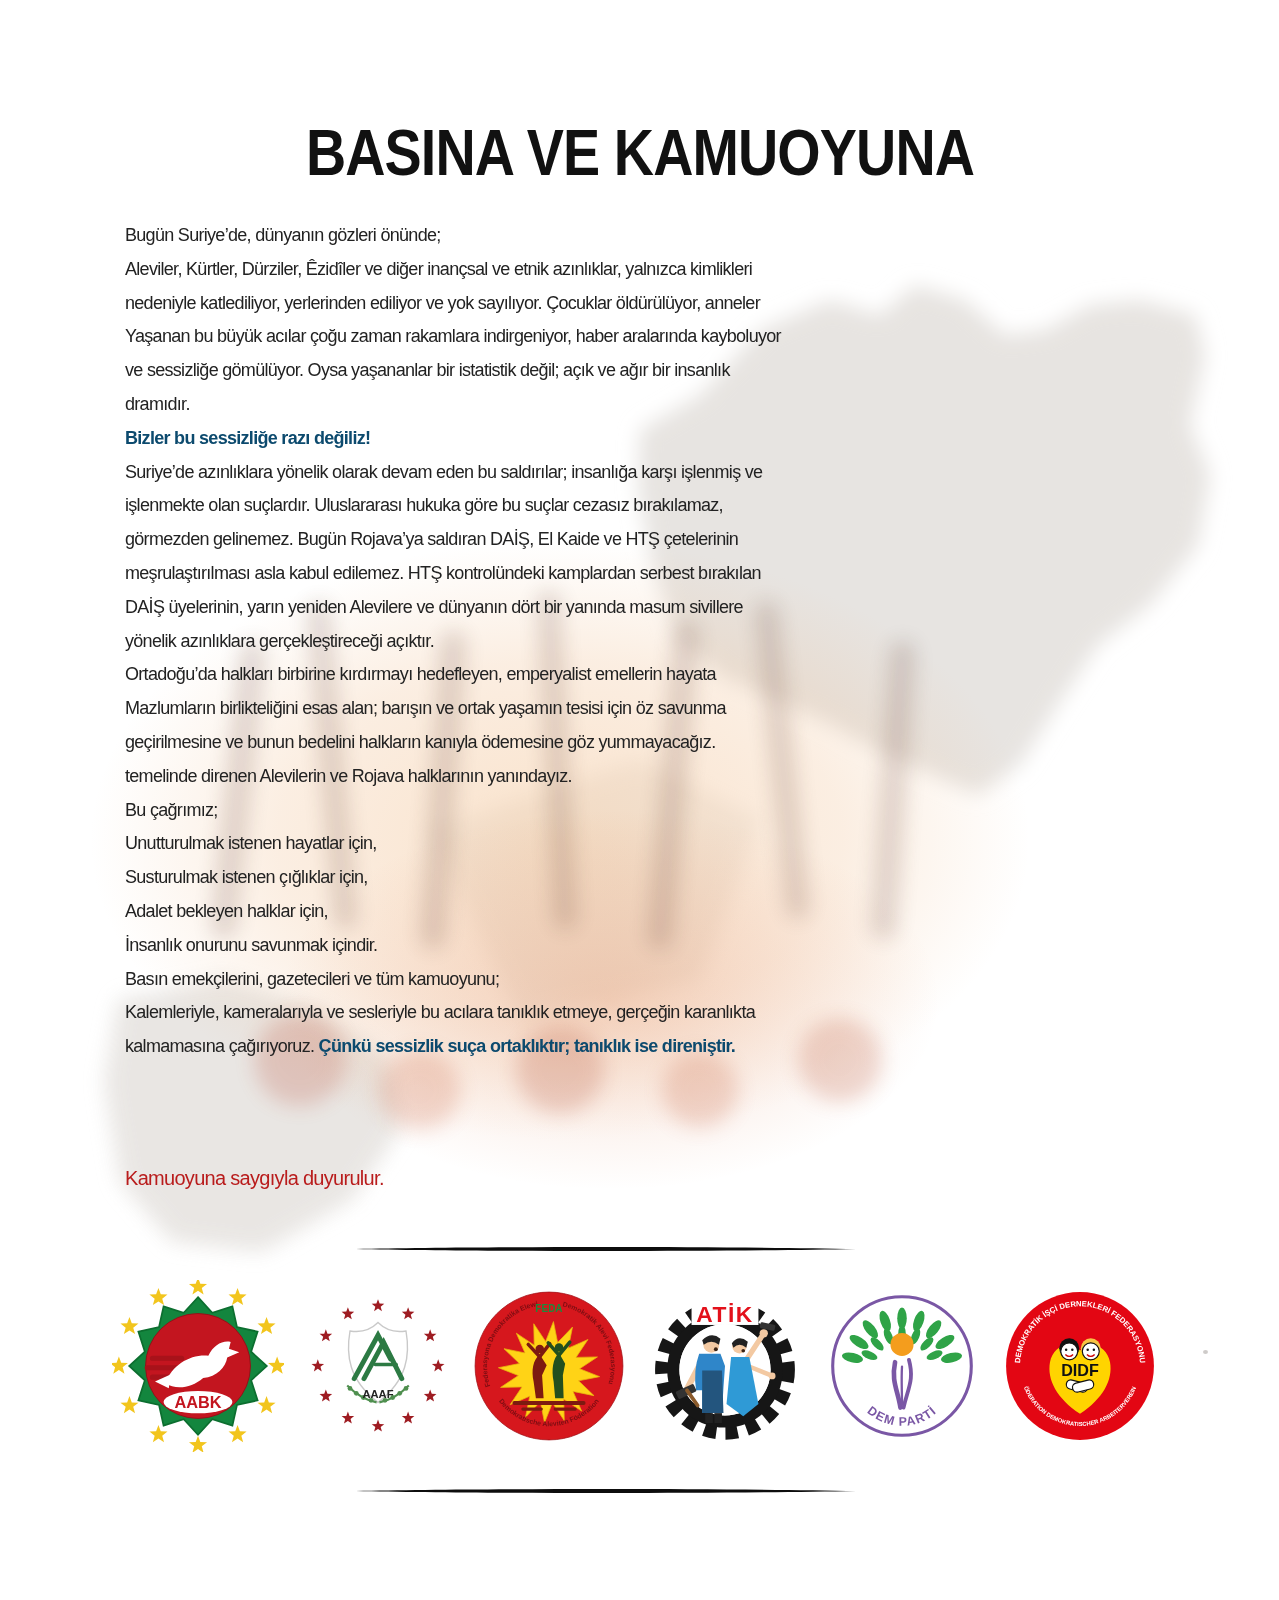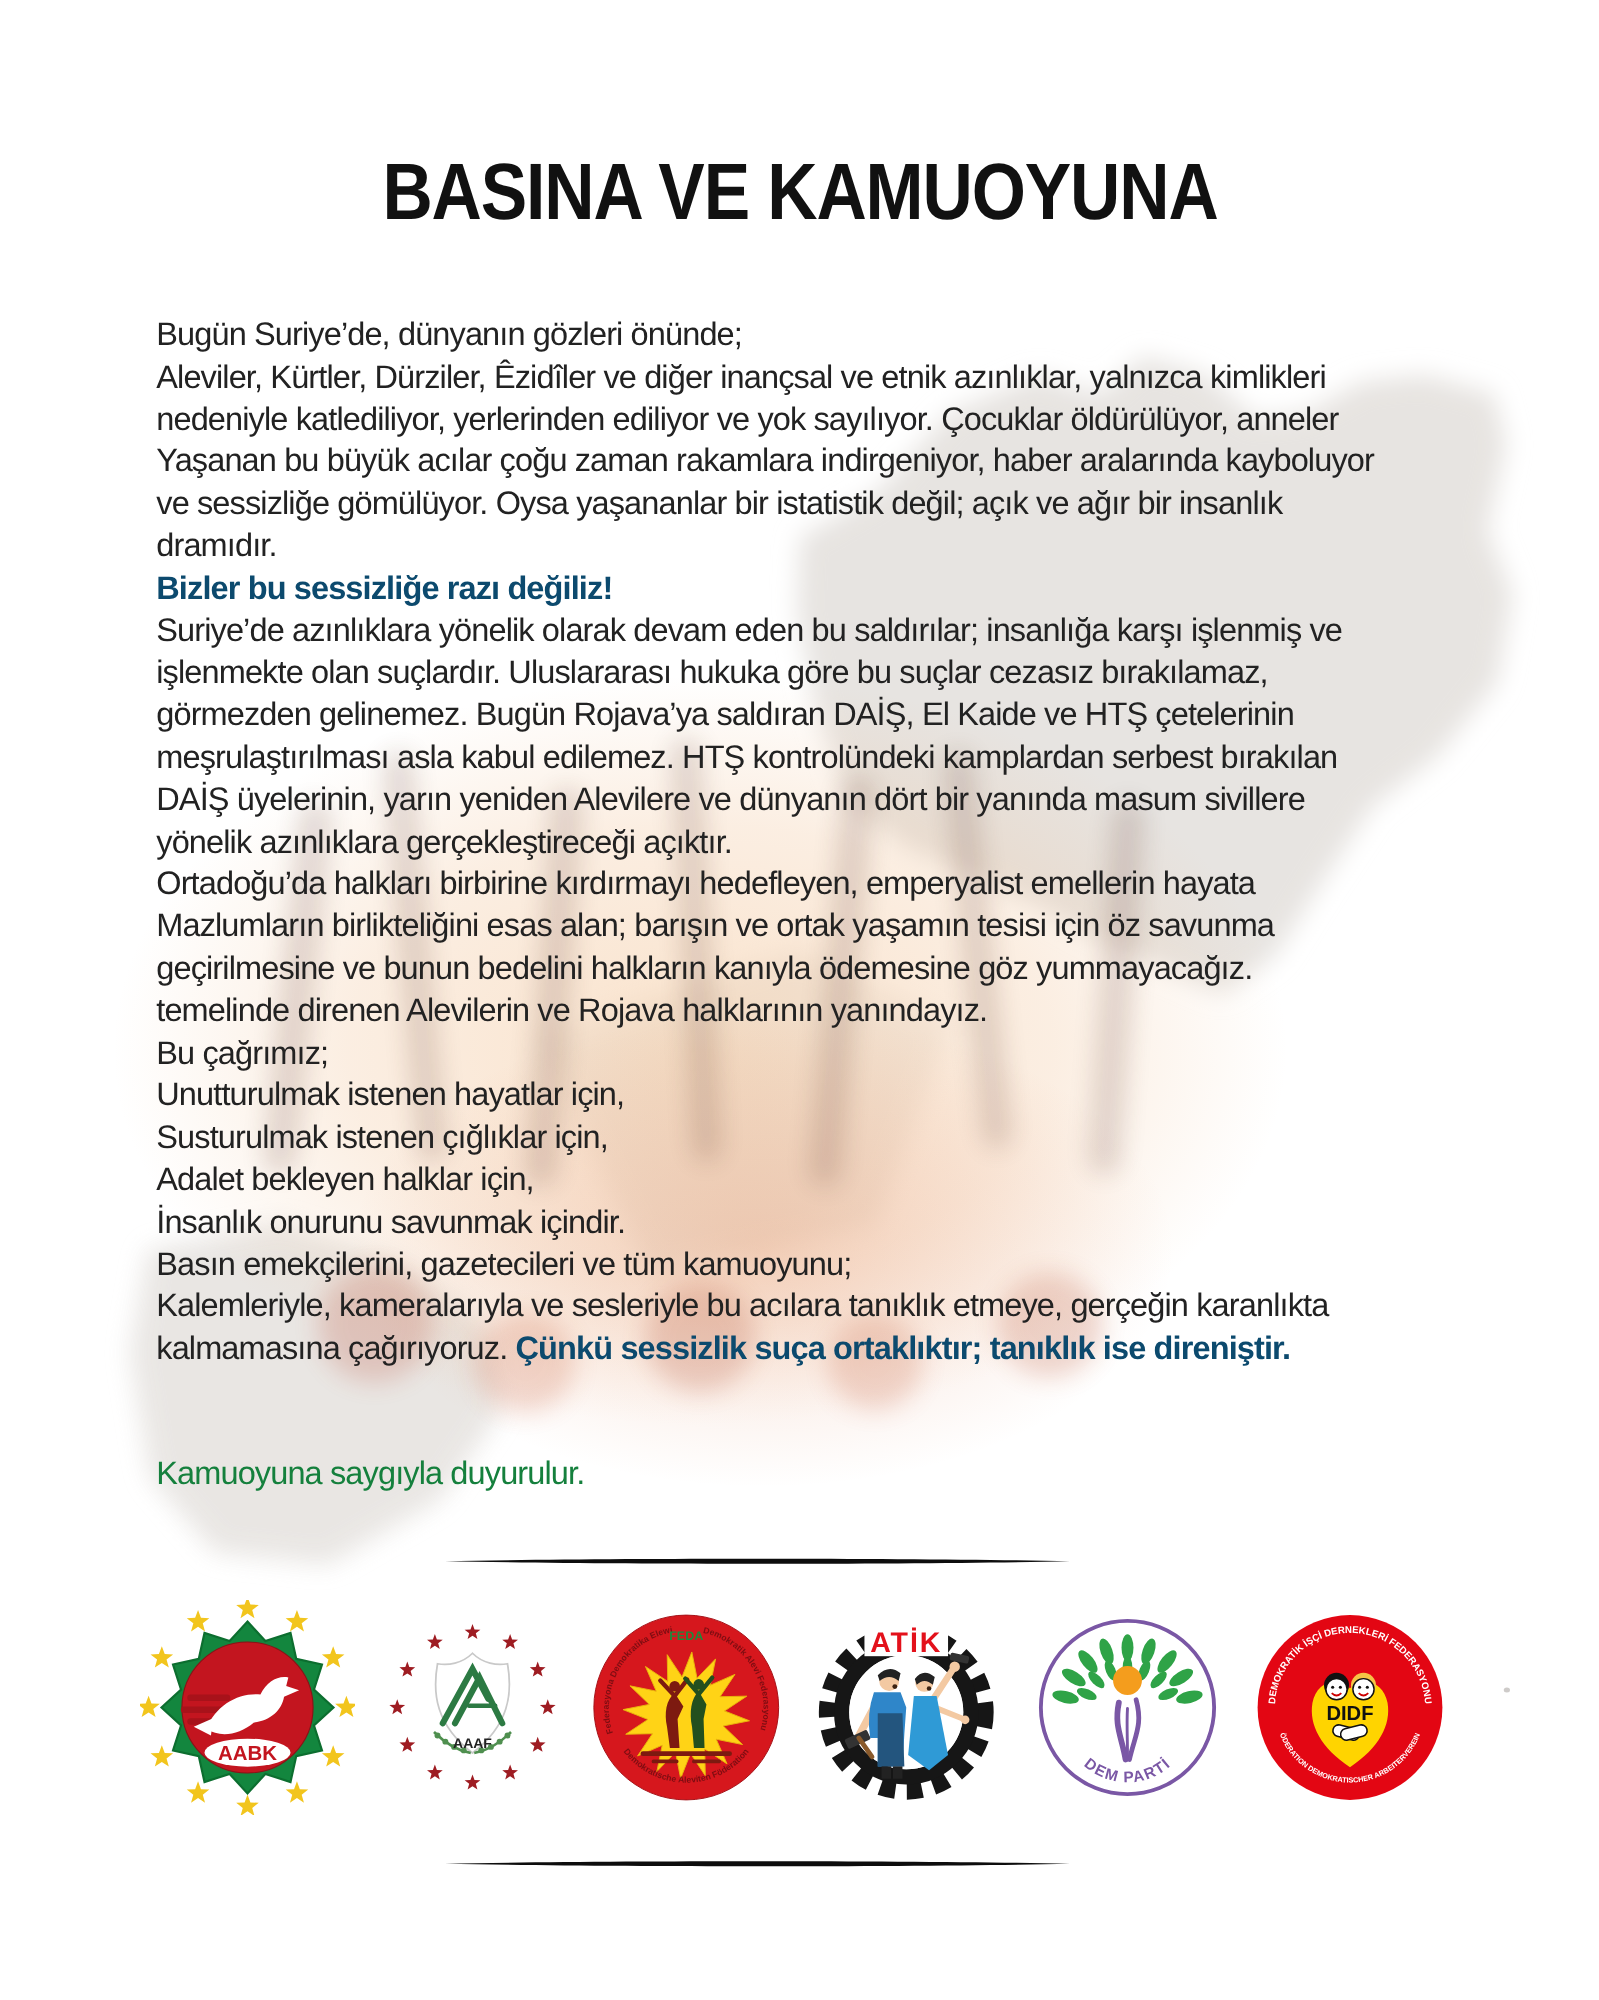--- a/index.html
+++ b/index.html
@@ -3,24 +3,24 @@
 <meta charset="utf-8">
 <style>
   html,body{margin:0;padding:0;background:#fff;}
   .page{position:relative;width:1279px;height:1600px;background:#ffffff;overflow:hidden;
         font-family:"Liberation Sans",sans-serif;color:#1a1a1a;}
   .bg{position:absolute;left:0;top:0;z-index:0;pointer-events:none;}
   .content{position:absolute;left:0;top:0;width:100%;height:100%;z-index:1;}
   .title-wrap{position:absolute;top:116px;left:0;width:100%;text-align:center;}
   .title{display:inline-block;font-size:64px;font-weight:700;letter-spacing:-1px;
          transform:scaleX(.87);transform-origin:center;white-space:nowrap;color:#111;}
-  .body{position:absolute;left:125px;top:219px;font-size:26px;letter-spacing:-0.7px;color:#222;margin-top:32px;}
+  .body{position:absolute;left:125px;top:219px;font-size:18px;letter-spacing:-0.7px;color:#222;}
   .line{height:33.8px;line-height:33.8px;white-space:nowrap;}
   .line .b{font-weight:700;color:#0c4a6e;}
-  .closing{position:absolute;left:125px;top:1162px;font-size:26px;letter-spacing:-0.7px;color:#15803d;
+  .closing{position:absolute;left:125px;top:1162px;font-size:20px;letter-spacing:-0.7px;color:#b91c1c;
            height:33.8px;line-height:33.8px;white-space:nowrap;}
   .divider{position:absolute;left:356px;width:500px;height:6px;}
   .divider.top{top:1246px;} .divider.bottom{top:1488px;}
   .logos{position:absolute;left:112px;top:1283px;width:1045px;height:166px;
          display:flex;justify-content:space-between;align-items:center;}
   .logo{flex:0 0 auto;}
   .speck{position:absolute;left:1203px;top:1350px;width:5px;height:4px;border-radius:50%;
          background:#b9b5b2;opacity:.7;}
   svg text{font-family:"Liberation Sans",sans-serif;}
 </style>

